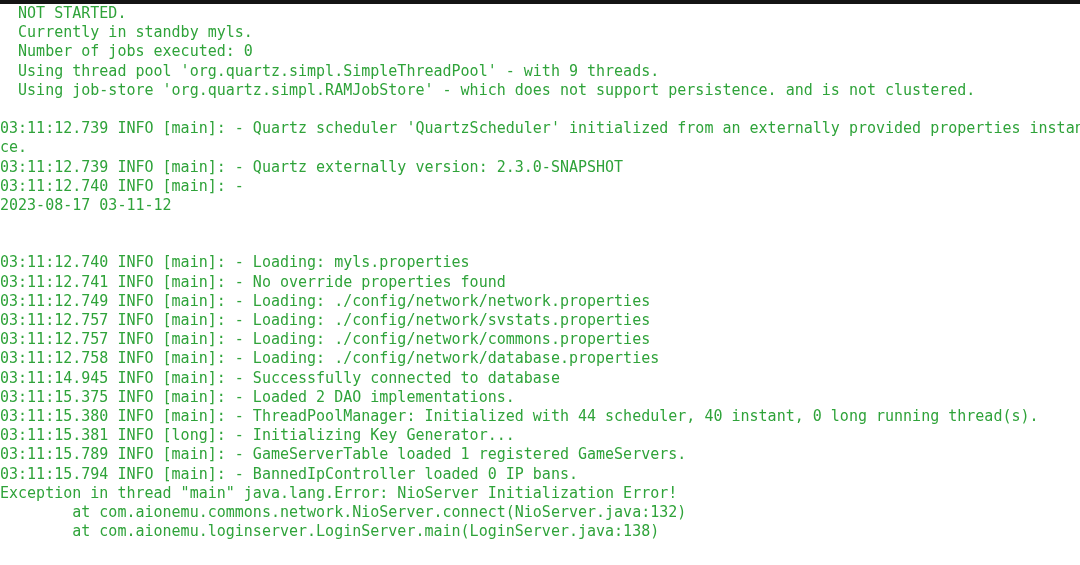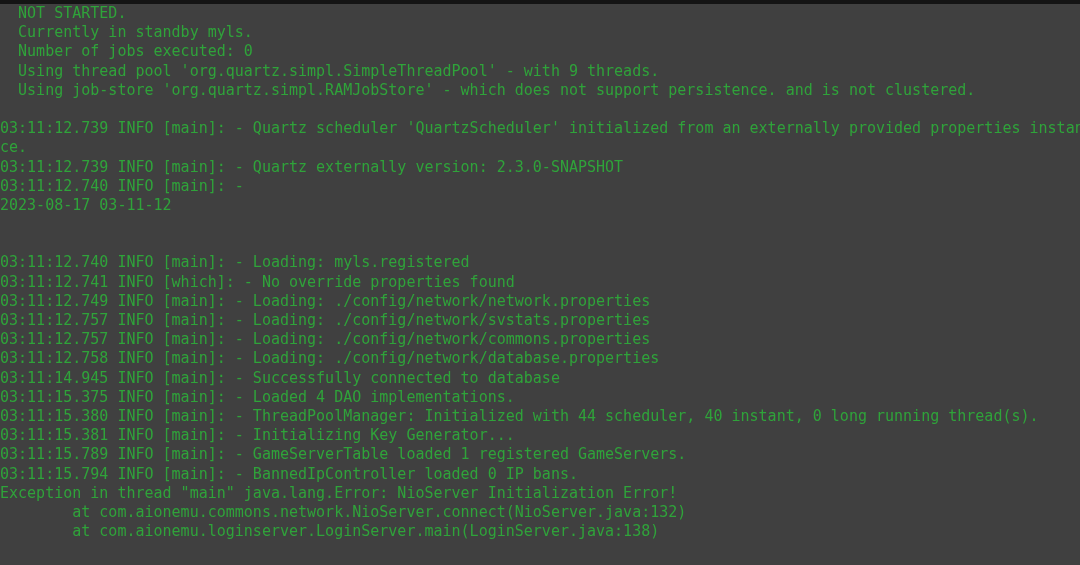--- a/index.html
+++ b/index.html
@@ -46,45 +46,45 @@
     line-height: 19.2px;
     color: #2fa33a;
   }
   .log-line.blank {
     color: transparent;
   }
 </style>
 </head>
 <body>
 
-<div id="terminal" style="background: #404040; color: rgb(47, 163, 58);">
+<div id="terminal" style="background: #ffffff; color: rgb(47, 163, 58);">
   <div id="top-bezel" style="background: rgb(20, 20, 20);"></div>
   <div id="console-output">
       <span class="log-line">  NOT STARTED.</span>
       <span class="log-line">  Currently in standby myls.</span>
       <span class="log-line">  Number of jobs executed: 0</span>
       <span class="log-line">  Using thread pool 'org.quartz.simpl.SimpleThreadPool' - with 9 threads.</span>
       <span class="log-line">  Using job-store 'org.quartz.simpl.RAMJobStore' - which does not support persistence. and is not clustered.</span>
       <span class="log-line blank"></span>
       <span class="log-line">03:11:12.739 INFO [main]: - Quartz scheduler 'QuartzScheduler' initialized from an externally provided properties instan</span>
       <span class="log-line">ce.</span>
       <span class="log-line">03:11:12.739 INFO [main]: - Quartz externally version: 2.3.0-SNAPSHOT</span>
       <span class="log-line">03:11:12.740 INFO [main]: - </span>
       <span class="log-line">2023-08-17 03-11-12</span>
       <span class="log-line blank"></span>
       <span class="log-line blank"></span>
-      <span class="log-line">03:11:12.740 INFO [main]: - Loading: myls.registered</span>
-      <span class="log-line">03:11:12.741 INFO [which]: - No override properties found</span>
+      <span class="log-line">03:11:12.740 INFO [main]: - Loading: myls.properties</span>
+      <span class="log-line">03:11:12.741 INFO [main]: - No override properties found</span>
       <span class="log-line">03:11:12.749 INFO [main]: - Loading: ./config/network/network.properties</span>
       <span class="log-line">03:11:12.757 INFO [main]: - Loading: ./config/network/svstats.properties</span>
       <span class="log-line">03:11:12.757 INFO [main]: - Loading: ./config/network/commons.properties</span>
       <span class="log-line">03:11:12.758 INFO [main]: - Loading: ./config/network/database.properties</span>
       <span class="log-line">03:11:14.945 INFO [main]: - Successfully connected to database</span>
-      <span class="log-line">03:11:15.375 INFO [main]: - Loaded 4 DAO implementations.</span>
+      <span class="log-line">03:11:15.375 INFO [main]: - Loaded 2 DAO implementations.</span>
       <span class="log-line">03:11:15.380 INFO [main]: - ThreadPoolManager: Initialized with 44 scheduler, 40 instant, 0 long running thread(s).</span>
-      <span class="log-line">03:11:15.381 INFO [main]: - Initializing Key Generator...</span>
+      <span class="log-line">03:11:15.381 INFO [long]: - Initializing Key Generator...</span>
       <span class="log-line">03:11:15.789 INFO [main]: - GameServerTable loaded 1 registered GameServers.</span>
       <span class="log-line">03:11:15.794 INFO [main]: - BannedIpController loaded 0 IP bans.</span>
       <span class="log-line">Exception in thread "main" java.lang.Error: NioServer Initialization Error!</span>
       <span class="log-line">        at com.aionemu.commons.network.NioServer.connect(NioServer.java:132)</span>
       <span class="log-line">        at com.aionemu.loginserver.LoginServer.main(LoginServer.java:138)</span>
     </div>
 </div>
 
 </body></html>

